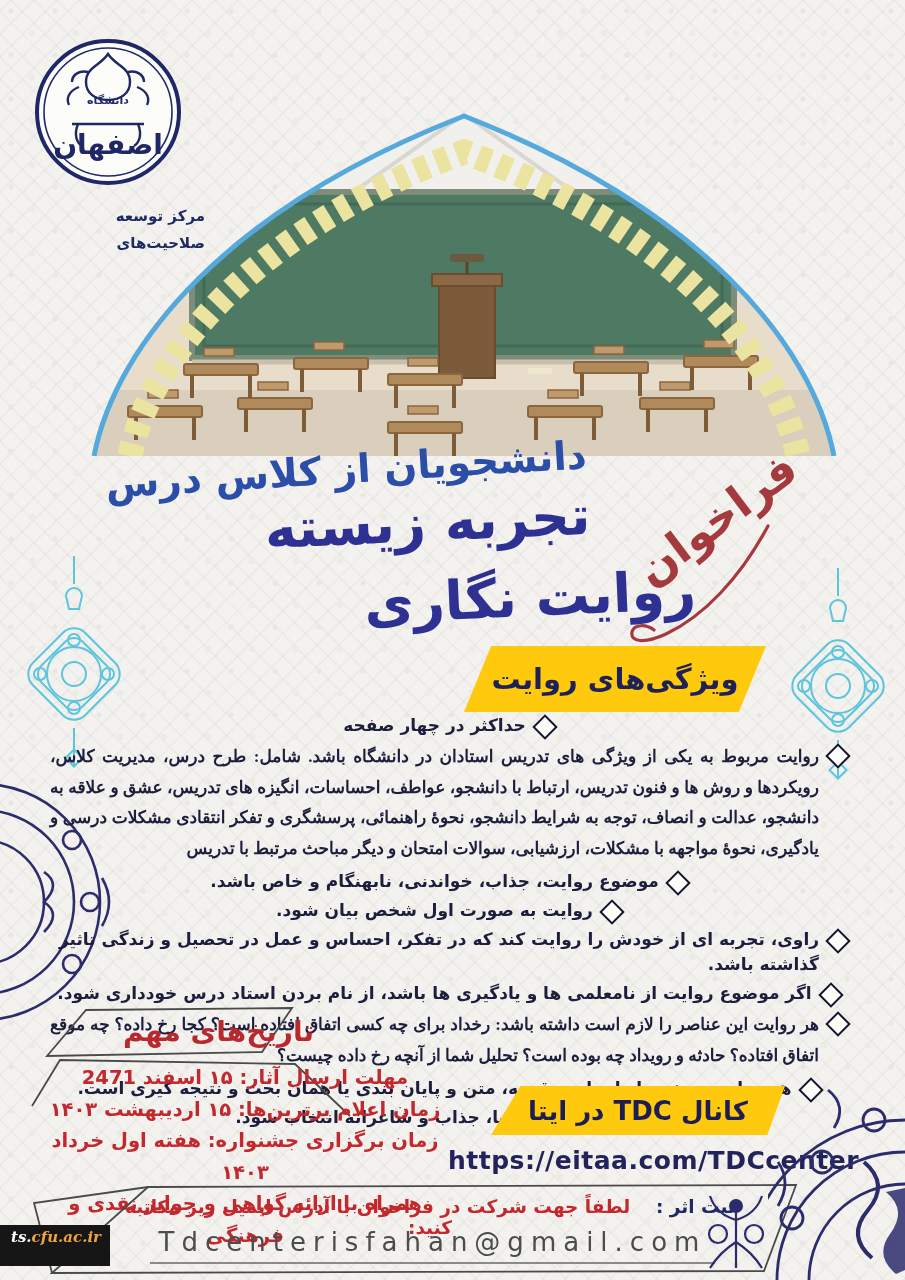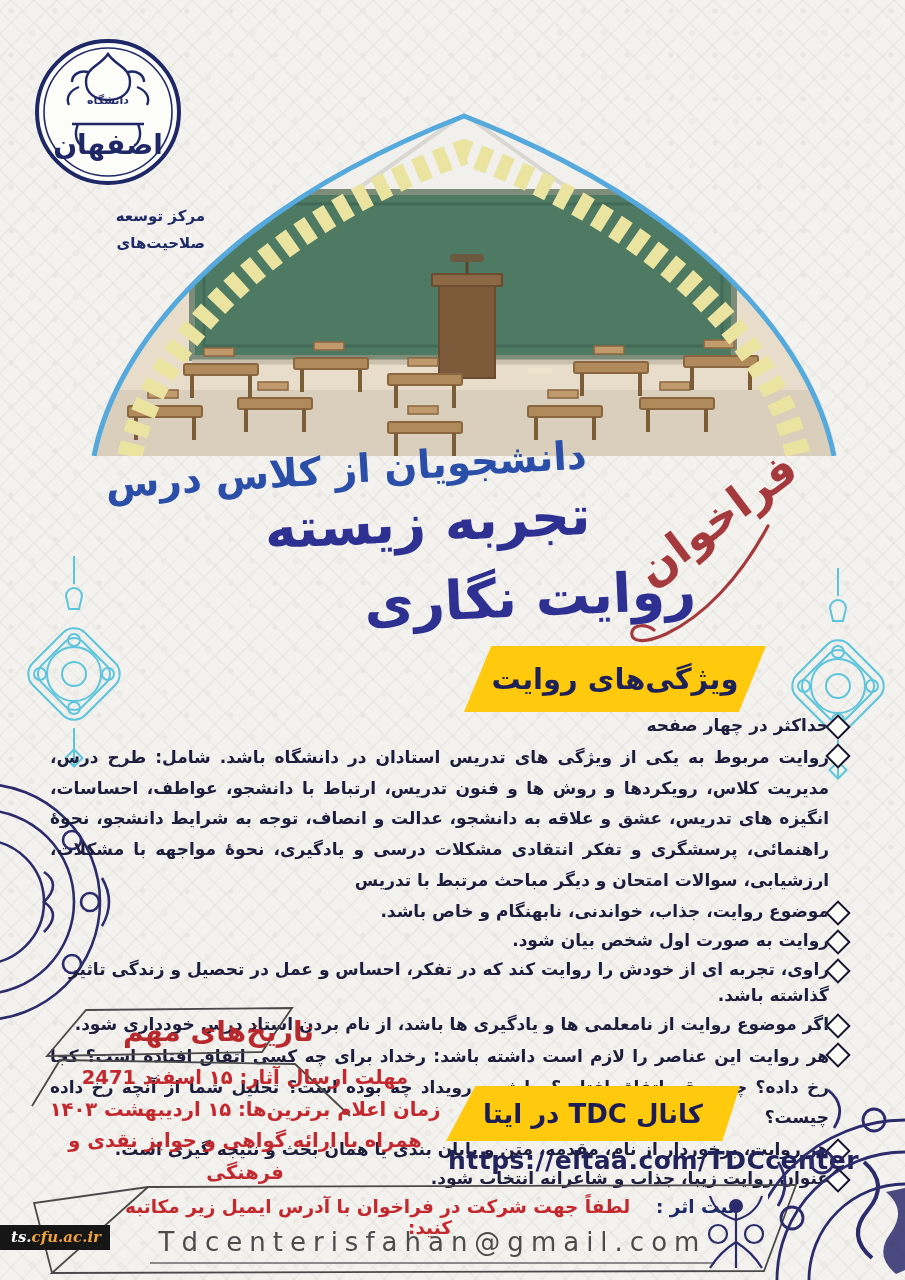--- a/index.html
+++ b/index.html
@@ -24,47 +24,47 @@
   .title-main{color:#2e3192;font-weight:800;font-size:54px;text-align:center;transform:rotate(-2.5deg);direction:rtl;}
   .t1{left:210px;top:491px;width:435px;}
   .t2{left:345px;top:566px;width:370px;}
   .callout{left:625px;top:492px;width:185px;color:#a53a3e;font-size:45px;font-weight:700;
     transform:rotate(-37deg);text-align:center;direction:rtl;}
   
   .banner{display:flex;align-items:center;justify-content:center;background:#ffc90d;
     color:#1d2157;font-weight:800;}
   .features-banner{left:464px;top:646px;width:302px;height:66px;font-size:29px;
     clip-path:polygon(9% 0,100% 0,91% 100%,0 100%);}
-  .channel-banner{left:446px;top:1086px;width:294px;height:55px;font-size:26px;
+  .channel-banner{left:491px;top:1086px;width:294px;height:49px;font-size:26px;
     clip-path:polygon(10% 0,100% 0,94% 100%,0 100%);color:#1d1d55;}
   .channel-url{left:448px;top:1146px;width:345px;text-align:center;font-size:25px;
     font-weight:800;color:#23235c;direction:ltr;text-decoration:none;letter-spacing:.5px;}
   
   .bullets{right:58px;top:713px;width:797px;direction:rtl;}
-  .bullet{display:flex;margin-bottom:4px;color:#1d1d3c;font-size:17px;
-    font-weight:700;line-height:1.48;text-align:right;}
-  .bullet.para{text-align:justify;text-align-last:right;line-height:1.8;}
+  .bullet{display:flex;gap:10px;margin-bottom:4px;color:#1d1d3c;font-size:17px;
+    font-weight:700;line-height:1.48;text-align:right;justify-content:center;}
+  .bullet.para{text-align:justify;text-align-last:right;line-height:1.8;font-family:Liberation Serif, serif;}
   .diamond{flex:0 0 auto;width:14px;height:14px;border:2.5px solid #14142e;background:#fcfcf9;
     transform:rotate(45deg);margin-top:5px;}
   
   .dates{left:30px;top:1006px;width:430px;height:190px;}
   .dates-heading{position:absolute;top:9px;right:134px;width:215px;text-align:center;
     color:#b8292e;font-size:28px;font-weight:800;}
   .dates-lines{position:absolute;top:56px;right:15px;width:400px;text-align:center;
     color:#c2282d;font-size:19.5px;font-weight:800;line-height:1.62;}
   
   .reg-label{left:120px;top:1196px;width:620px;text-align:center;font-size:18.5px;font-weight:800;direction:rtl;}
   .reg-label .pfx{color:#1e2a66;}
   .reg-label .txt{color:#c2282d;}
   .reg-email{left:150px;top:1227px;width:565px;text-align:center;font-size:26px;color:#4c4c4c;
     letter-spacing:7px;direction:ltr;text-decoration:none;border-bottom:2px solid #8a8a8a;
     padding-bottom:5px;font-weight:500;display:block;}
   
   .watermark{left:0;top:1225px;background:#161616;color:#fff;font-family:"DejaVu Serif","Liberation Serif",serif;
-    font-style:italic;font-weight:700;font-size:15px;padding:3px 9px 4px 11px;direction:ltr;}
+    font-style:italic;font-weight:700;font-size:15px;padding:3px 9px 20px 11px;direction:ltr;}
   .watermark .rest{color:#f0a23c;}
   svg{display:block;}
 </style>
 </head>
 <body>
 
 <div class="poster">
 
   <svg class="abs" style="left:32px;top:32px;" width="152" height="165" viewBox="0 0 152 165">
     <circle cx="76" cy="80" r="71" fill="#fcfcf9" stroke="#1f2766" stroke-width="4"></circle>
@@ -232,20 +232,21 @@
     <svg width="430" height="190" viewBox="0 0 430 190" style="position:absolute;left:0;top:0;">
       <g stroke="#4a4a4a" stroke-width="1.8" fill="none">
         <path d="M17 50 L56 4 L262 2 L232 46 Z"></path>
         <path d="M2 100 L30 54 L265 58 L320 110"></path>
       </g>
     </svg>
     <div class="dates-heading">تاریخ‌های مهم</div>
     <div class="dates-lines">
       <div>مهلت ارسال آثار: ۱۵ اسفند 2471</div>
       <div>زمان اعلام برترین‌ها: ۱۵ اردیبهشت ۱۴۰۳</div>
+      <div>زمان برگزاری جشنواره: هفته اول خرداد ۱۴۰۳</div>
       <div>همراه با ارائه گواهی و جوایز نقدی و فرهنگی</div>
     </div>
   </div>
 
   <div class="abs banner channel-banner">
     <span>کانال TDC در ایتا</span>
   </div>
   <a class="abs channel-url" href="#">https://eitaa.com/TDCcenter</a>
 
   <svg class="abs" style="left:26px;top:1178px;" width="812" height="100" viewBox="0 0 812 100">

